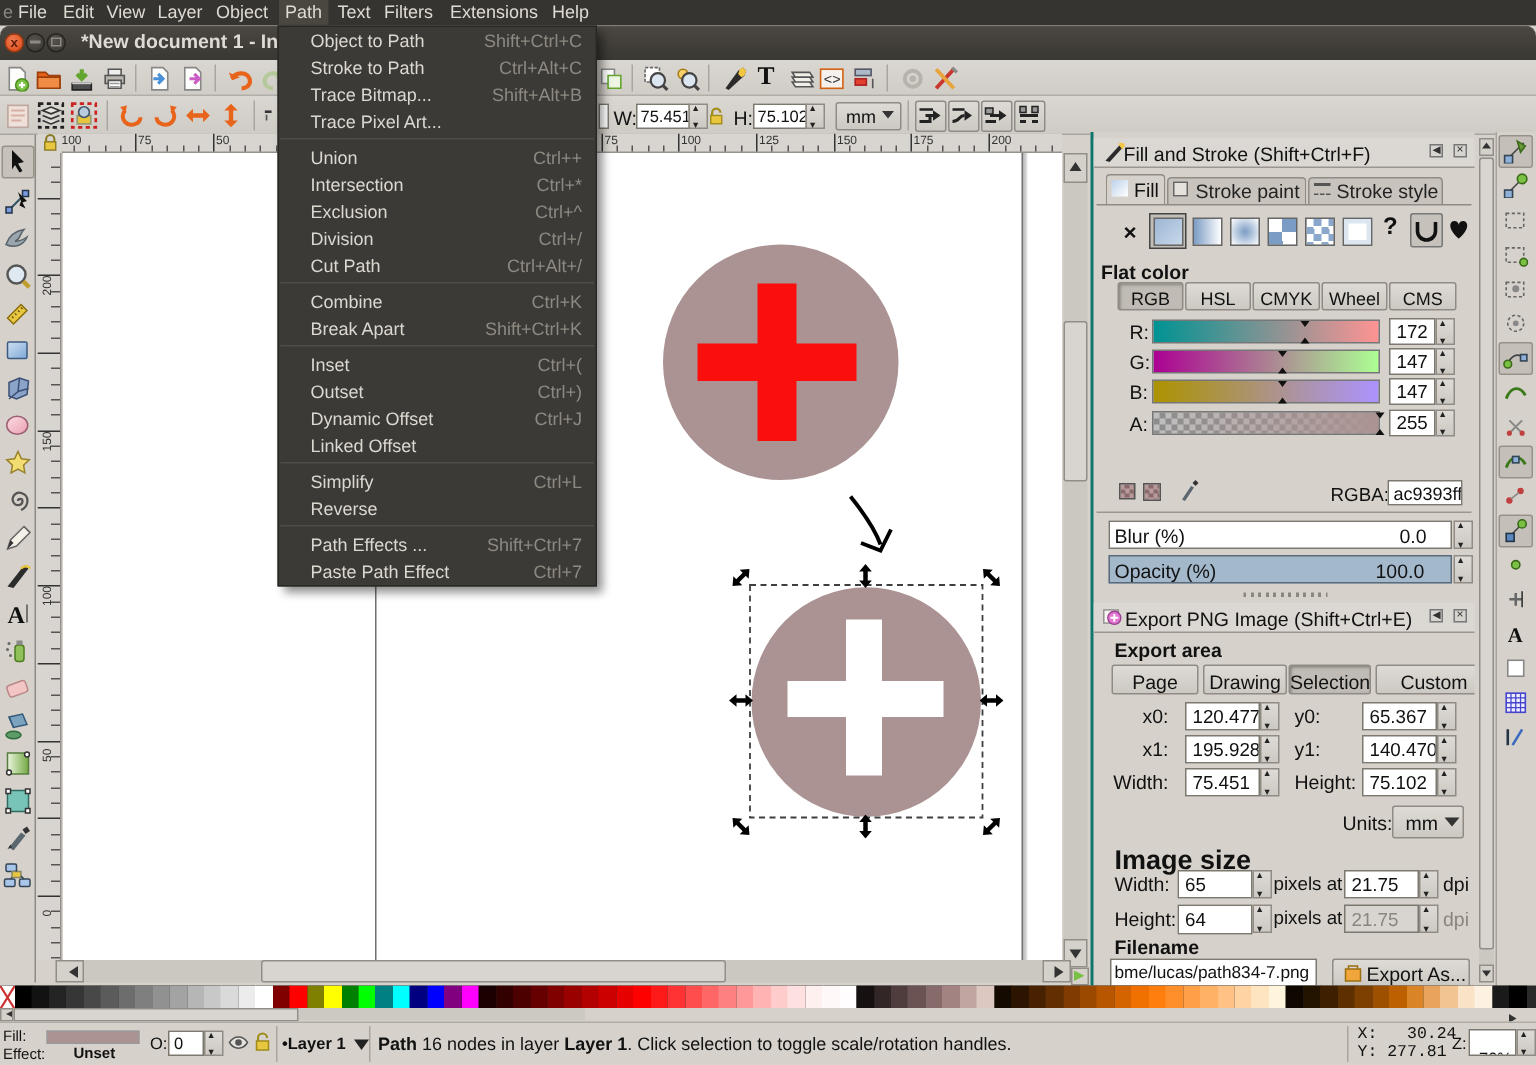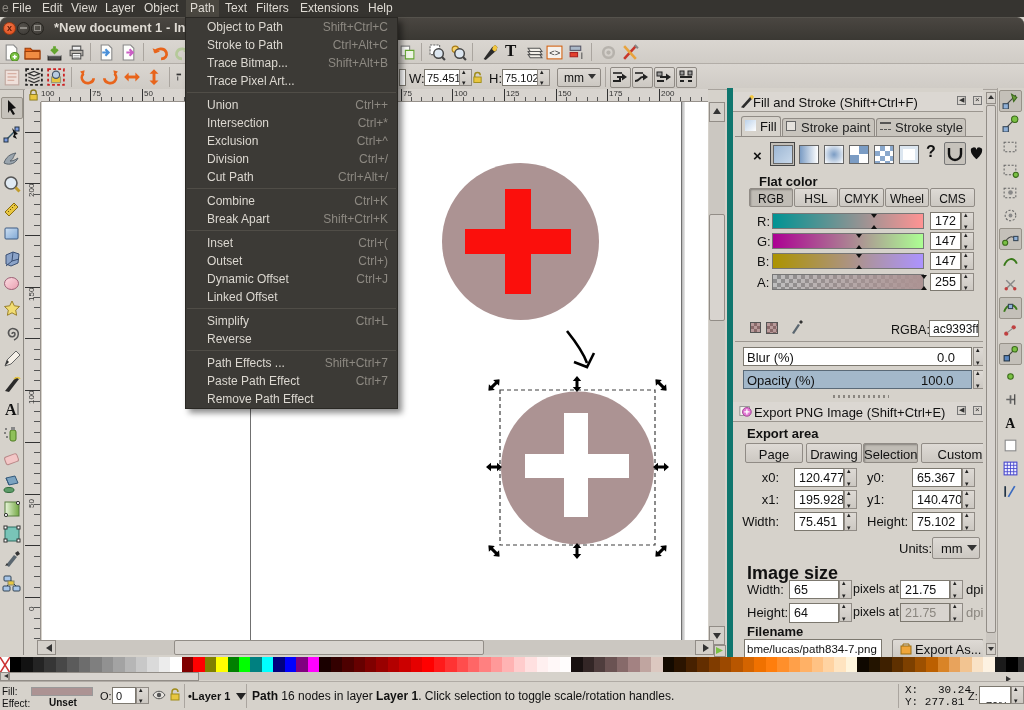--- a/index.html
+++ b/index.html
@@ -13,21 +13,21 @@
 #toolbar2{position:absolute;left:0;top:64px;width:1024px;height:26px;background:linear-gradient(#dad6d1,#cfcbc5);border-bottom:1px solid #a8a39d}
 .vsep{position:absolute;width:1px;background:#aaa59f}
 #toolbox{position:absolute;left:0;top:90px;width:24px;height:565px;background:#d6d2cb;border-right:1px solid #8e8a84}
 #hruler{position:absolute;left:41px;top:89px;width:667px;height:13px;background:#d8d4cf;border-bottom:1px solid #96918b;overflow:hidden}
 #vruler{position:absolute;left:25px;top:102px;width:16px;height:538px;background:#d8d4cf;border-right:1px solid #96918b;overflow:hidden}
 #rulcorner{position:absolute;left:25px;top:89px;width:16px;height:13px;background:#d8d4cf}
 #canvas{position:absolute;left:42px;top:102px;width:666px;height:538px;background:#fff;overflow:hidden}
 .sbtrack{position:absolute;background:#cbc7c1}
 .sbthumb{position:absolute;background:#d8d4cf;border:1px solid #928d87;border-radius:2px}
 .sbbtn{position:absolute;background:#d4d0ca;border:1px solid #928d87}
-#dock{position:absolute;left:727px;top:88px;width:256px;height:569px;background:#d6d2cb;border-left:6px solid #0f766e;overflow:hidden}
+#dock{position:absolute;left:727px;top:88px;width:256px;height:569px;background:#d6d2cb;border-left:2px solid #0f766e;overflow:hidden}
 .ptitle{position:absolute;left:0;width:256px;height:20px;background:#dbd7d2;border-bottom:1px solid #9b968f;font-size:13px;color:#1a1a1a}
 .tbtn{position:absolute;width:9px;height:9px;border:1px solid #777;background:#d8d4cf}
 .btn{position:absolute;background:linear-gradient(#dedad5,#ccc8c2);border:1px solid #908b85;border-radius:2px;font-size:13px;color:#111;text-align:center}
 .entry{position:absolute;background:#fff;border:1px solid #7c786f;font-size:12.5px;color:#111;overflow:hidden;white-space:nowrap}
 .spin{position:absolute;width:13px;background:linear-gradient(#dedad5,#ccc8c2);border:1px solid #908b85}
 .spin:before{content:"\25B4";position:absolute;top:-2px;left:2px;font-size:7px;color:#222}
 .spin:after{content:"\25BE";position:absolute;bottom:-2px;left:2px;font-size:7px;color:#222}
 .lab{position:absolute;font-size:13px;color:#111;white-space:nowrap}
 #palscroll{position:absolute;left:0;top:672px;width:1024px;height:8px;background:#ccc8c2}
 #statusbar{position:absolute;left:0;top:681px;width:1024px;height:29px;background:#d6d2cb;border-top:1px solid #b0aba5}
@@ -563,21 +563,21 @@
       <div class="abs" style="left:141px;top:57px;width:20px;height:19px;border:1px solid #666;background:repeating-conic-gradient(#8aa8cc 0 25%,#fff 0 50%);background-size:10px 10px"></div>
       <div class="abs" style="left:166px;top:57px;width:20px;height:19px;border:1px solid #666;background:#fff;box-shadow:inset 0 0 0 3px #dce6f0"></div>
       <div class="abs" style="left:193px;top:55px;font-size:16px;font-weight:bold;color:#111">?</div>
       <div class="abs" style="left:211px;top:54px;width:22px;height:23px;background:#c6c2bb;border:1px solid #777;border-radius:2px"></div>
       <svg class="abs" style="left:214px;top:58px" width="16" height="16" viewBox="0 0 16 16">
         <path d="M2 2v6a6 6 0 0012 0V2" fill="none" stroke="#111" stroke-width="2.4"></path>
       </svg>
       <svg class="abs" style="left:236px;top:58px" width="15" height="15" viewBox="0 0 16 16">
         <path d="M8 14S2 9 2 5a3 3 0 016-1 3 3 0 016 1c0 4-6 9-6 9z" fill="#111"></path>
       </svg>
-      <div class="abs" style="left:26px;top:86px;font-size:13px;font-weight:bold;color:#111">Flat color</div>
+      <div class="abs" style="left:5px;top:86px;font-size:13px;font-weight:bold;color:#111">Flat color</div>
       <div class="abs" style="left:16px;top:100px;width:44px;height:19px;background:#c0bcb5;box-shadow:inset 1px 1px 2px rgba(0,0,0,.3);border:1px solid #908b85;border-radius:2px;font-size:12px;color:#111;text-align:center;padding-top:3px">RGB</div>
       <div class="abs" style="left:61px;top:100px;width:44px;height:19px;background:linear-gradient(#dedad5,#ccc8c2);border:1px solid #908b85;border-radius:2px;font-size:12px;color:#111;text-align:center;padding-top:3px">HSL</div>
       <div class="abs" style="left:106px;top:100px;width:45px;height:19px;background:linear-gradient(#dedad5,#ccc8c2);border:1px solid #908b85;border-radius:2px;font-size:12px;color:#111;text-align:center;padding-top:3px">CMYK</div>
       <div class="abs" style="left:152px;top:100px;width:44px;height:19px;background:linear-gradient(#dedad5,#ccc8c2);border:1px solid #908b85;border-radius:2px;font-size:12px;color:#111;text-align:center;padding-top:3px">Wheel</div>
       <div class="abs" style="left:197px;top:100px;width:45px;height:19px;background:linear-gradient(#dedad5,#ccc8c2);border:1px solid #908b85;border-radius:2px;font-size:12px;color:#111;text-align:center;padding-top:3px">CMS</div>
       <div class="abs" style="left:24px;top:126px;font-size:13px;color:#111">R:</div>
       <div class="abs" style="left:39px;top:125px;width:152px;height:16px;border:1px solid #777;background:linear-gradient(90deg,rgb(0,147,147),rgb(255,147,147))"></div>
       <div class="abs" style="left:138px;top:126px;width:0;height:0;border:3px solid transparent;border-top:4px solid #111"></div>
       <div class="abs" style="left:138px;top:134px;width:0;height:0;border:3px solid transparent;border-bottom:4px solid #111"></div>
       <div class="entry" style="left:197px;top:124px;width:31px;height:18px;padding:1px 0 0 4px">172</div>
@@ -910,14 +910,13 @@
       <div class="mi">Inset<span class="sc">Ctrl+(</span></div>
       <div class="mi">Outset<span class="sc">Ctrl+)</span></div>
       <div class="mi">Dynamic Offset<span class="sc">Ctrl+J</span></div>
       <div class="mi">Linked Offset</div>
       <div class="msep"></div>
       <div class="mi">Simplify<span class="sc">Ctrl+L</span></div>
       <div class="mi">Reverse</div>
       <div class="msep"></div>
       <div class="mi">Path Effects ...<span class="sc">Shift+Ctrl+7</span></div>
       <div class="mi">Paste Path Effect<span class="sc">Ctrl+7</span></div>
-      <div class="mi">Remove Path Effect</div>
     </div>
 </div>
 </body></html>

